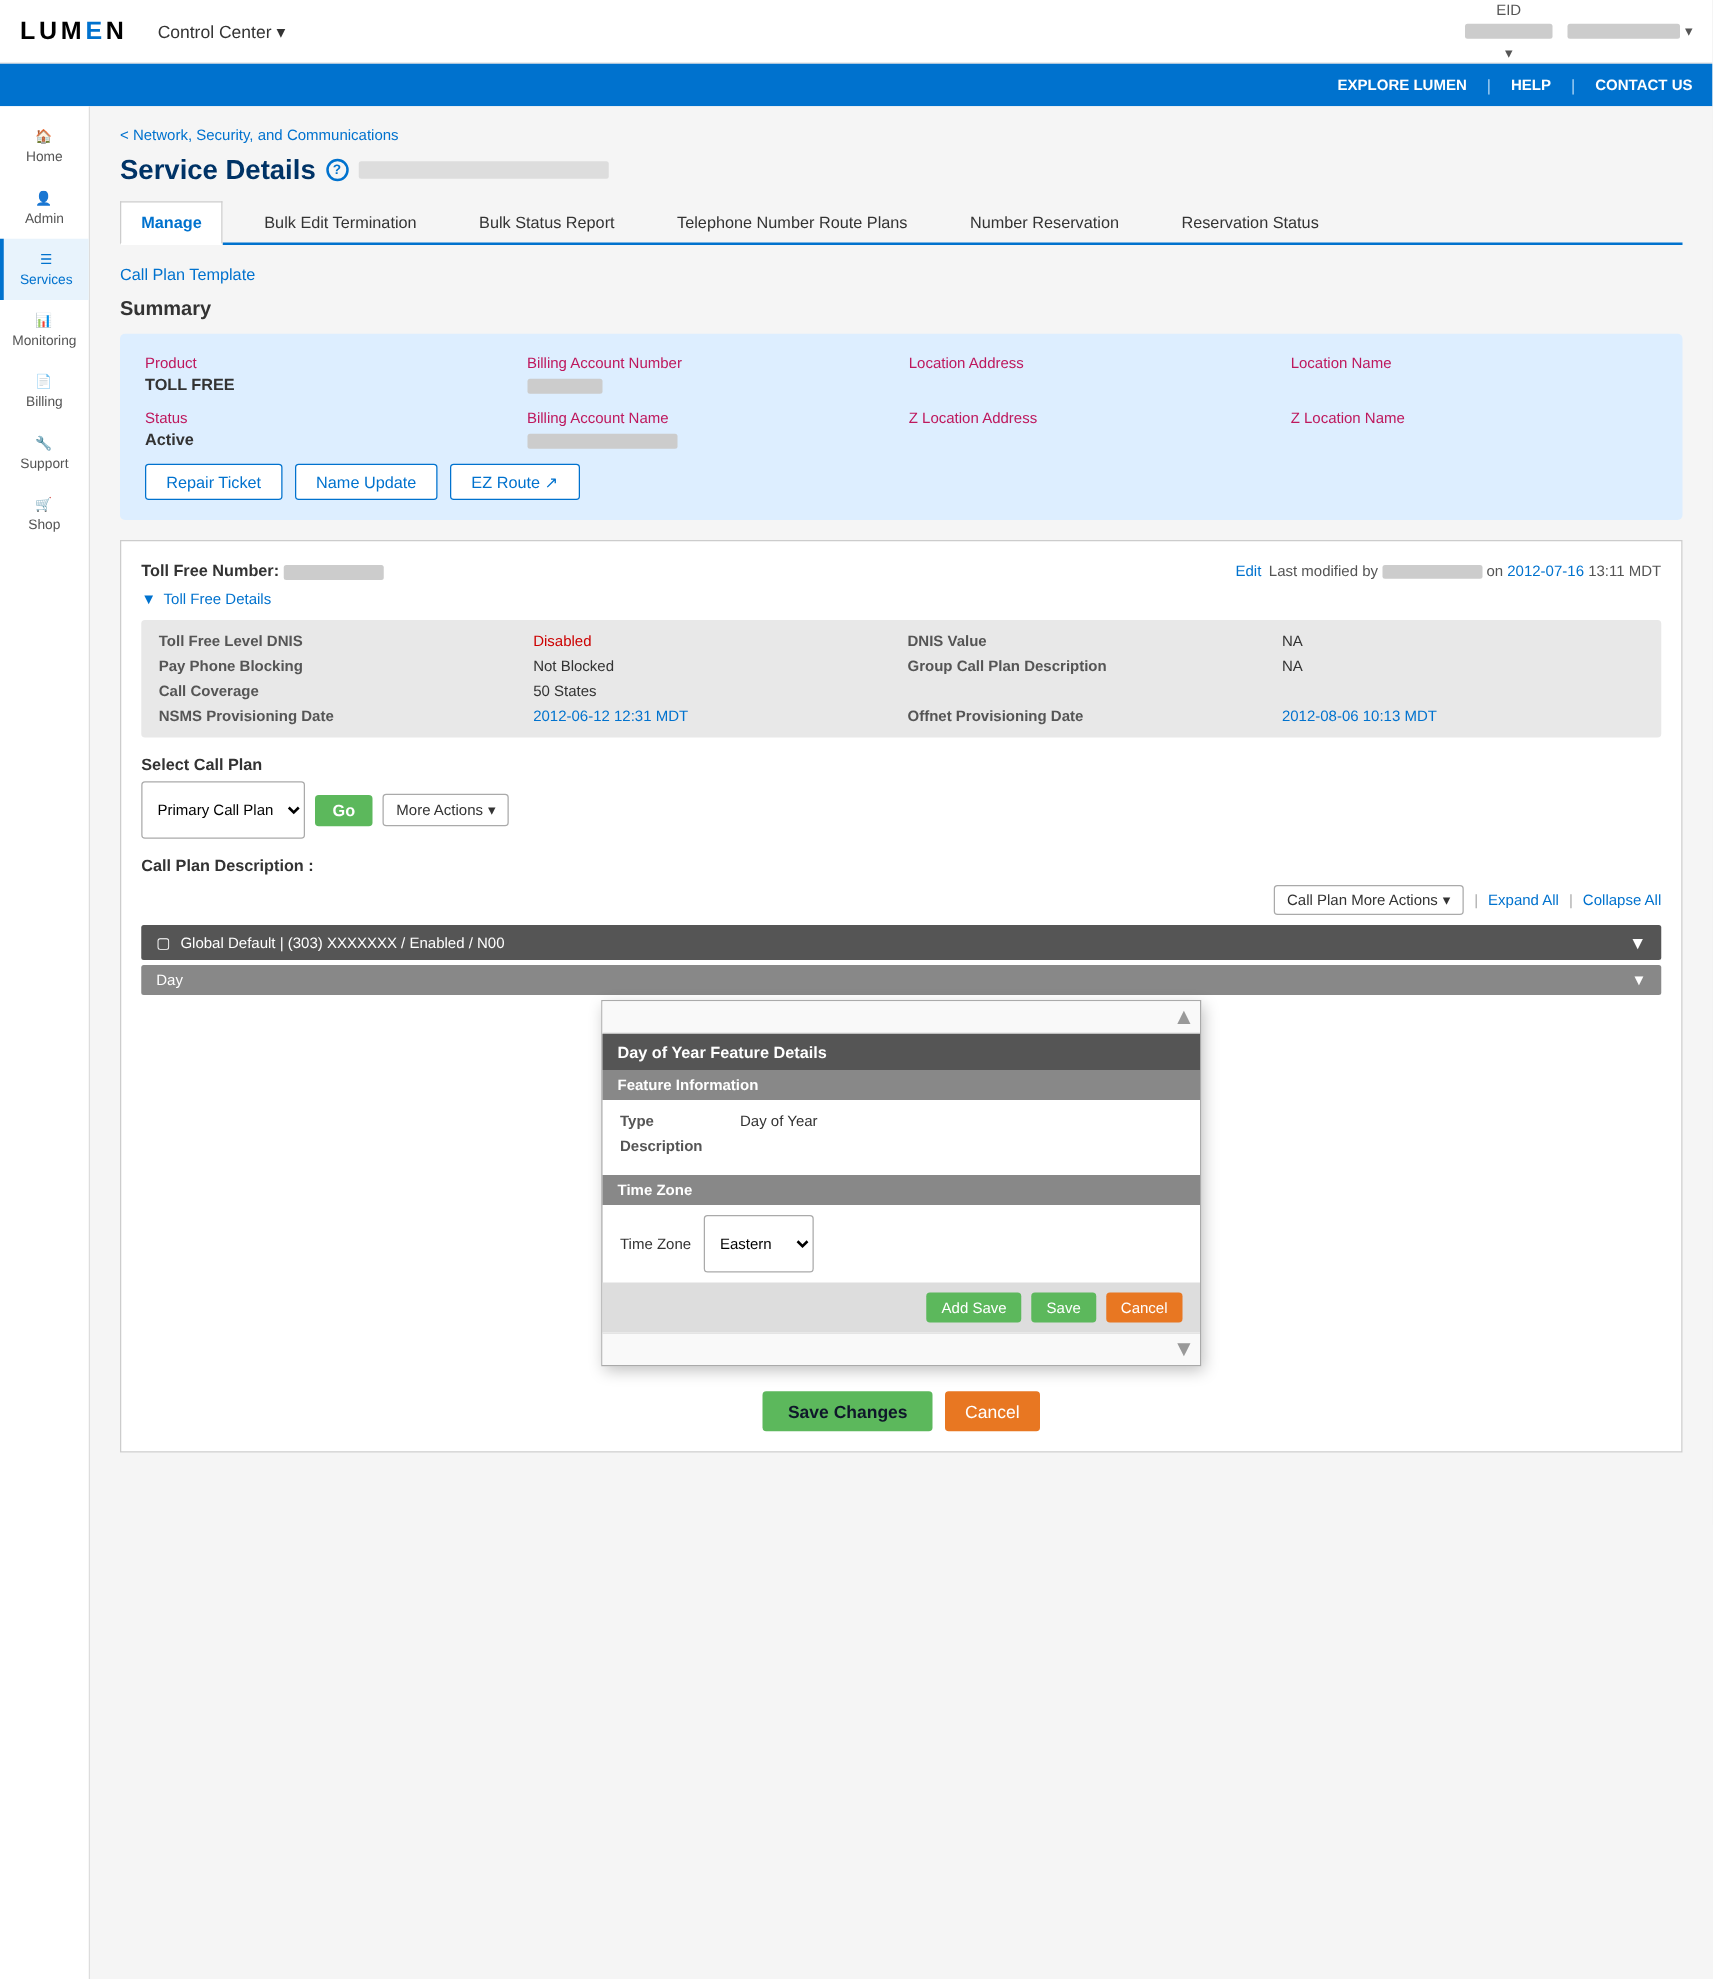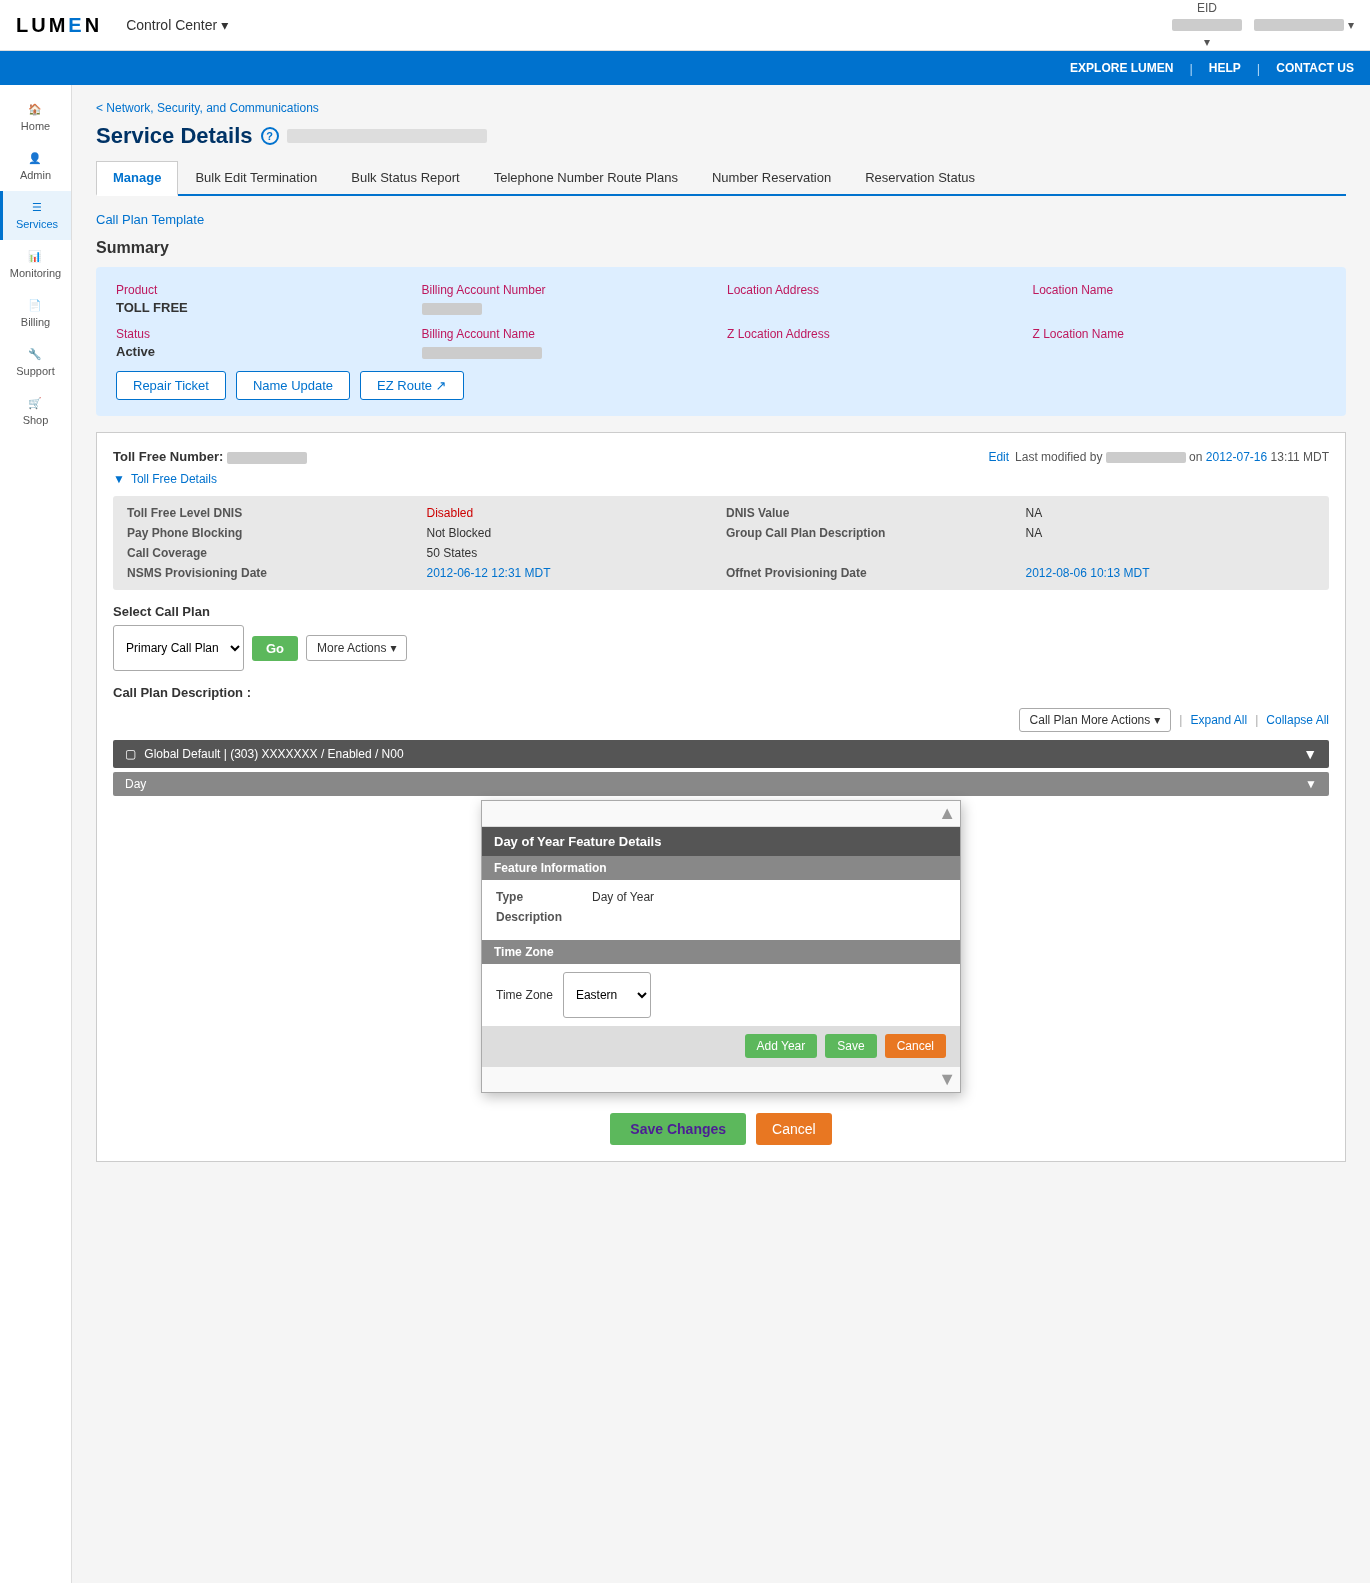--- a/index.html
+++ b/index.html
@@ -19,21 +19,21 @@
     .sidebar-item.active { color: #0072ce; border-left: 3px solid #0072ce; background: #e8f3fc; }
 
     
     .content { flex: 1; padding: 16px 24px; background: #f5f5f5; }
 
     .breadcrumb { font-size: 12px; color: #0072ce; cursor: pointer; margin-bottom: 8px; }
     .breadcrumb::before { content: '< '; }
     .help-icon { width: 18px; height: 18px; border-radius: 50%; border: 2px solid #0072ce; color: #0072ce; display: inline-flex; align-items: center; justify-content: center; font-size: 11px; font-weight: bold; cursor: pointer; }
 
     
-    .tabs { display: flex; flex-wrap: wrap; gap: 0; border-bottom: 2px solid #0072ce; margin-bottom: 16px; margin-top: 12px; }
+    .tabs { display: flex; flex-wrap: wrap; gap: 16px; border-bottom: 2px solid #0072ce; margin-bottom: 16px; margin-top: 12px; }
     .tab { padding: 8px 16px; font-size: 13px; cursor: pointer; color: #333; border: 1px solid transparent; white-space: nowrap; }
     .tab.active { background: #fff; border: 1px solid #ccc; border-bottom: 2px solid #fff; color: #0072ce; font-weight: bold; margin-bottom: -2px; }
 
     
     .section-title { font-size: 16px; font-weight: bold; margin-bottom: 10px; }
     .summary-box { background: #ddeeff; padding: 16px 20px; border-radius: 4px; margin-bottom: 16px; }
     .summary-grid { display: grid; grid-template-columns: repeat(4, 1fr); gap: 12px; margin-bottom: 12px; }
     .summary-field label { font-size: 12px; color: #be185d; display: block; margin-bottom: 3px; }
     .summary-field .val { font-size: 13px; color: #333; font-weight: bold; }
 
@@ -82,21 +82,21 @@
     .radio-row { display: flex; align-items: center; gap: 16px; padding: 8px 14px; }
     .radio-row label { display: flex; align-items: center; gap: 4px; cursor: pointer; }
 
     .tz-row { padding: 8px 14px; display: flex; align-items: center; gap: 10px; }
     .modal-footer { background: #ddd; padding: 8px 14px; display: flex; justify-content: flex-end; gap: 8px; }
     .btn-add-rule { background: #5cb85c; color: #fff; border: none; padding: 5px 12px; border-radius: 3px; cursor: pointer; font-size: 12px; }
     .btn-save-sm { background: #5cb85c; color: #fff; border: none; padding: 5px 12px; border-radius: 3px; cursor: pointer; font-size: 12px; }
     .btn-cancel-sm { background: #e87722; color: #fff; border: none; padding: 5px 12px; border-radius: 3px; cursor: pointer; font-size: 12px; }
 
     .bottom-actions { display: flex; justify-content: center; gap: 10px; margin-top: 20px; }
-    .btn-save-changes { background: #5cb85c; color: #4c1d95; border: none; padding: 8px 20px; border-radius: 3px; cursor: pointer; font-size: 14px; font-weight: bold; }
+    .btn-save-changes { background: #5cb85c; color: #0f172a; border: none; padding: 8px 20px; border-radius: 3px; cursor: pointer; font-size: 14px; font-weight: bold; }
     .btn-cancel-main { background: #e87722; color: #fff; border: none; padding: 8px 16px; border-radius: 3px; cursor: pointer; font-size: 14px; }
 
     .blurred-text { background: #ccc; color: transparent; border-radius: 2px; display: inline-block; min-width: 60px; height: 12px; vertical-align: middle; }
     .blurred-wide { min-width: 120px; }
   </style>
 </head>
 <body>
 
 <div style="background:#fff; border-bottom:1px solid #ddd;">
   <div style="display:flex; align-items:center; justify-content:space-between; padding:0 16px; height:50px;">
@@ -352,21 +352,21 @@
                     <option>Central</option>
                     <option>Mountain</option>
                     <option>Pacific</option>
                     <option>Alaska</option>
                     <option>Hawaii</option>
                   </select>
                 </div>
               </div>
 
               <div class="modal-footer">
-                <button class="btn-add-rule">Add Year</button>
+                <button class="btn-add-rule">Add Save</button>
                 <button class="btn-save-sm">Save</button>
                 <button class="btn-cancel-sm">Cancel</button>
               </div>
 
               <div style="display:flex; justify-content:flex-end; font-size:18px; color:#999; padding:2px 4px; background:#f9f9f9; border-top:1px solid #ddd;">
                 <span>▼</span>
               </div>
             </div>
           </div>
         </div>

